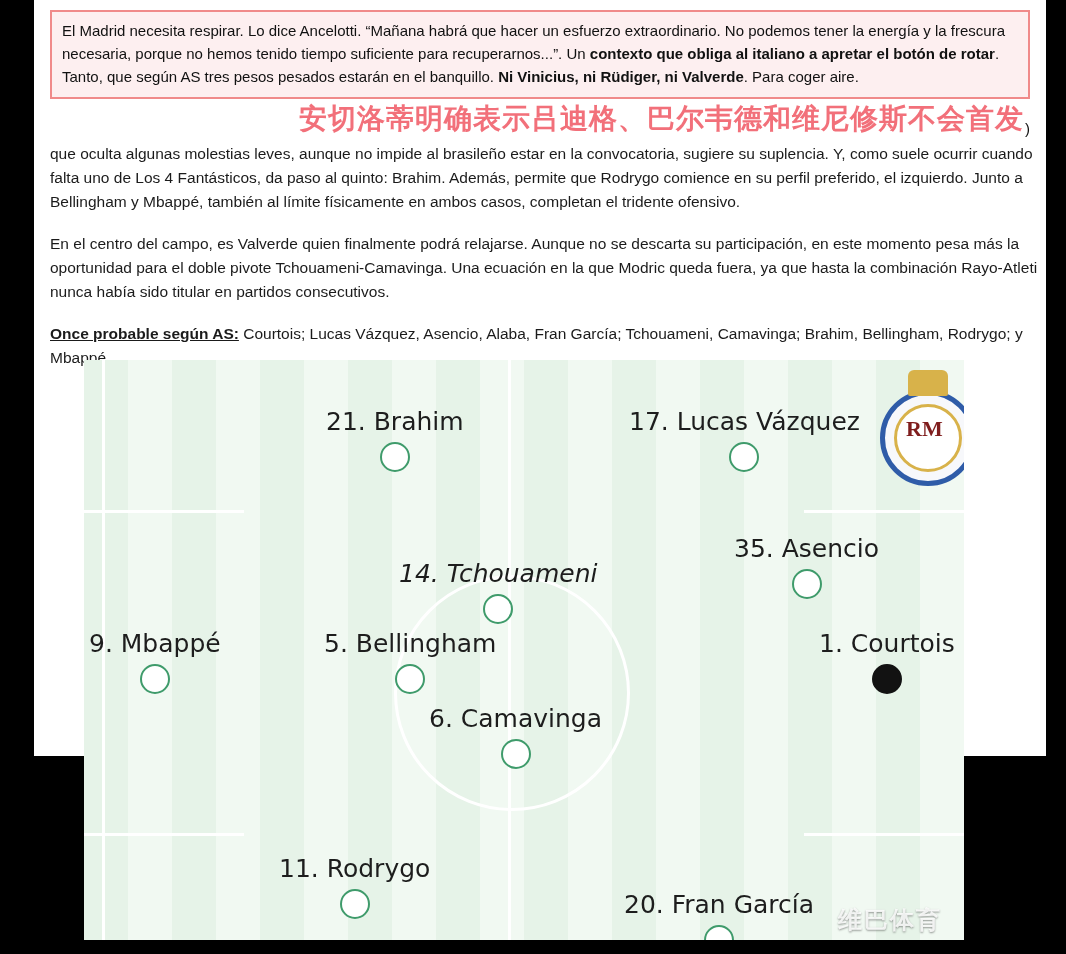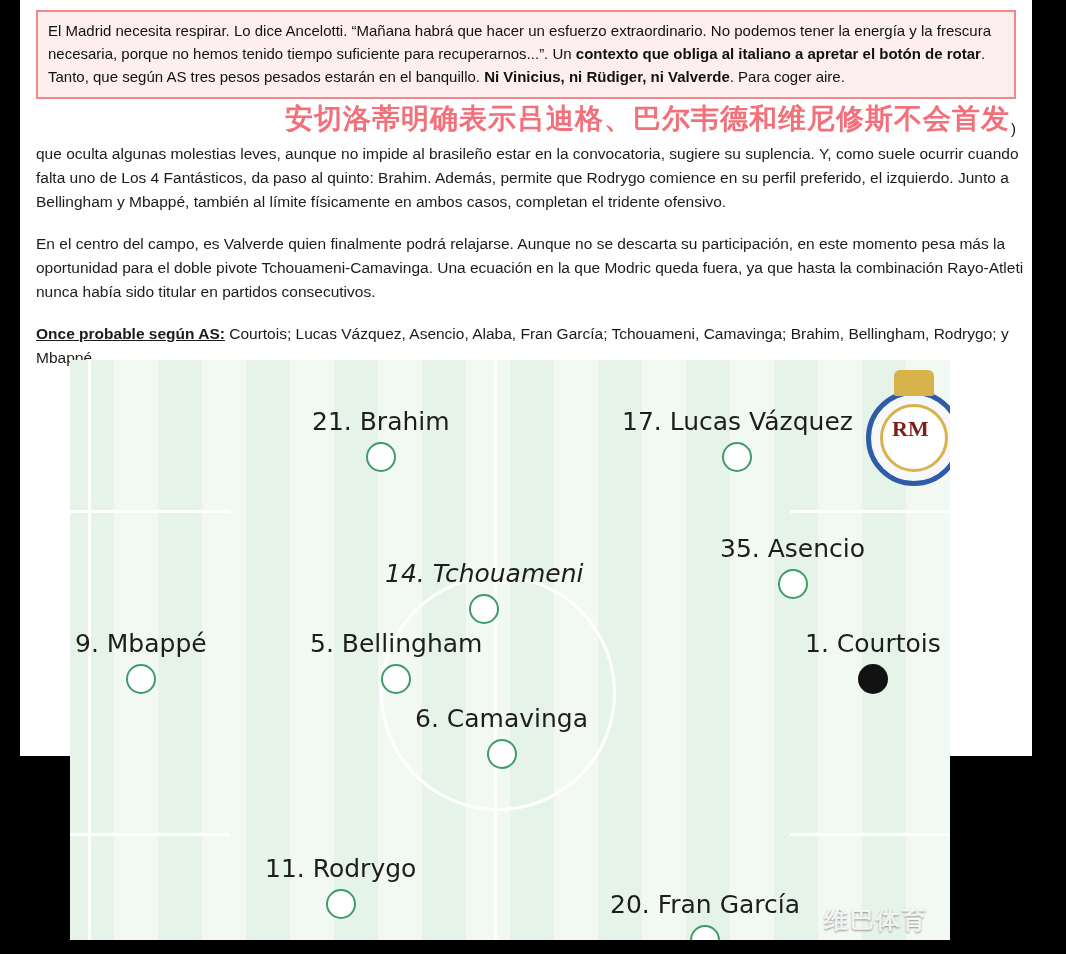--- a/index.html
+++ b/index.html
@@ -14,21 +14,21 @@
     font-family: "Liberation Sans", sans-serif;
   }
   .page {
     position: relative;
     width: 1066px;
     height: 954px;
     background: #000000;
   }
   .sheet {
     position: absolute;
-    left: 20px;
+    left: 34px;
     top: 0px;
     width: 1012px;
     height: 756px;
     background: #ffffff;
   }
 
   
   .lead-box {
     position: absolute;
     left: 16px;
@@ -263,21 +263,21 @@
         <div class="ring"></div>
         <div class="inner"></div>
         <div class="crown"></div>
         <div class="mono">RM</div>
       </div>
 
       <div class="player" style="left:242px; top:48px;">
         <div class="name">21. Brahim</div>
         <div class="dot"></div>
       </div>
-      <div class="player" style="left:545px; top:48px;margin-left:7px;">
+      <div class="player" style="left:545px; top:48px;">
         <div class="name">17. Lucas Vázquez</div>
         <div class="dot"></div>
       </div>
       <div class="player" style="left:650px; top:175px;">
         <div class="name">35. Asencio</div>
         <div class="dot"></div>
       </div>
       <div class="player" style="left:315px; top:200px;font-style:italic;">
         <div class="name">14. Tchouameni</div>
         <div class="dot"></div>

